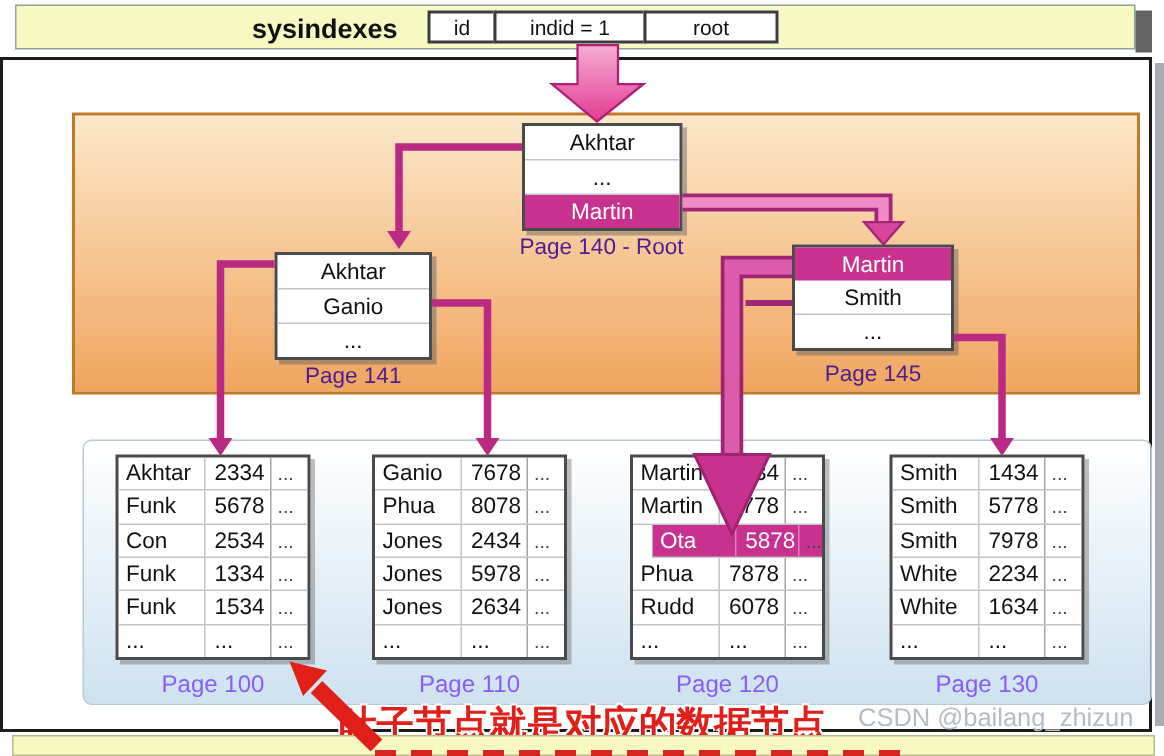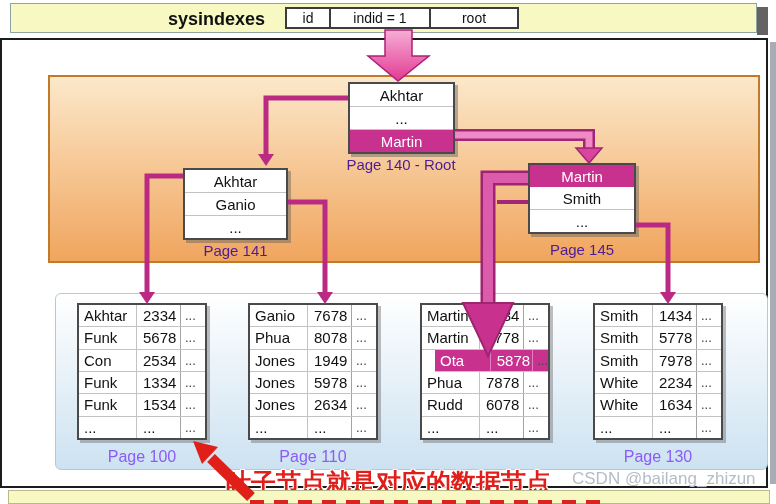--- a/index.html
+++ b/index.html
@@ -153,21 +153,21 @@
         <span class="lc v">7678</span>
         <span class="lc m">...</span>
       </div>
     <div class="lrow">
         <span class="lc n">Phua</span>
         <span class="lc v">8078</span>
         <span class="lc m">...</span>
       </div>
     <div class="lrow">
         <span class="lc n">Jones</span>
-        <span class="lc v">1949</span>
+        <span class="lc v">2434</span>
         <span class="lc m">...</span>
       </div>
     <div class="lrow">
         <span class="lc n">Jones</span>
         <span class="lc v">5978</span>
         <span class="lc m">...</span>
       </div>
     <div class="lrow">
         <span class="lc n">Jones</span>
         <span class="lc v">2634</span>
@@ -206,20 +206,21 @@
         <span class="lc n">Rudd</span>
         <span class="lc v">6078</span>
         <span class="lc m">...</span>
       </div>
     <div class="lrow">
         <span class="lc n">...</span>
         <span class="lc v">...</span>
         <span class="lc m">...</span>
       </div>
   </div>
+  <div class="leaf-label" style="left:420px;">Page 120</div>
 
   <div class="leaf-table" style="left:593px;">
     <div class="lrow">
         <span class="lc n">Smith</span>
         <span class="lc v">1434</span>
         <span class="lc m">...</span>
       </div>
     <div class="lrow">
         <span class="lc n">Smith</span>
         <span class="lc v">5778</span>

